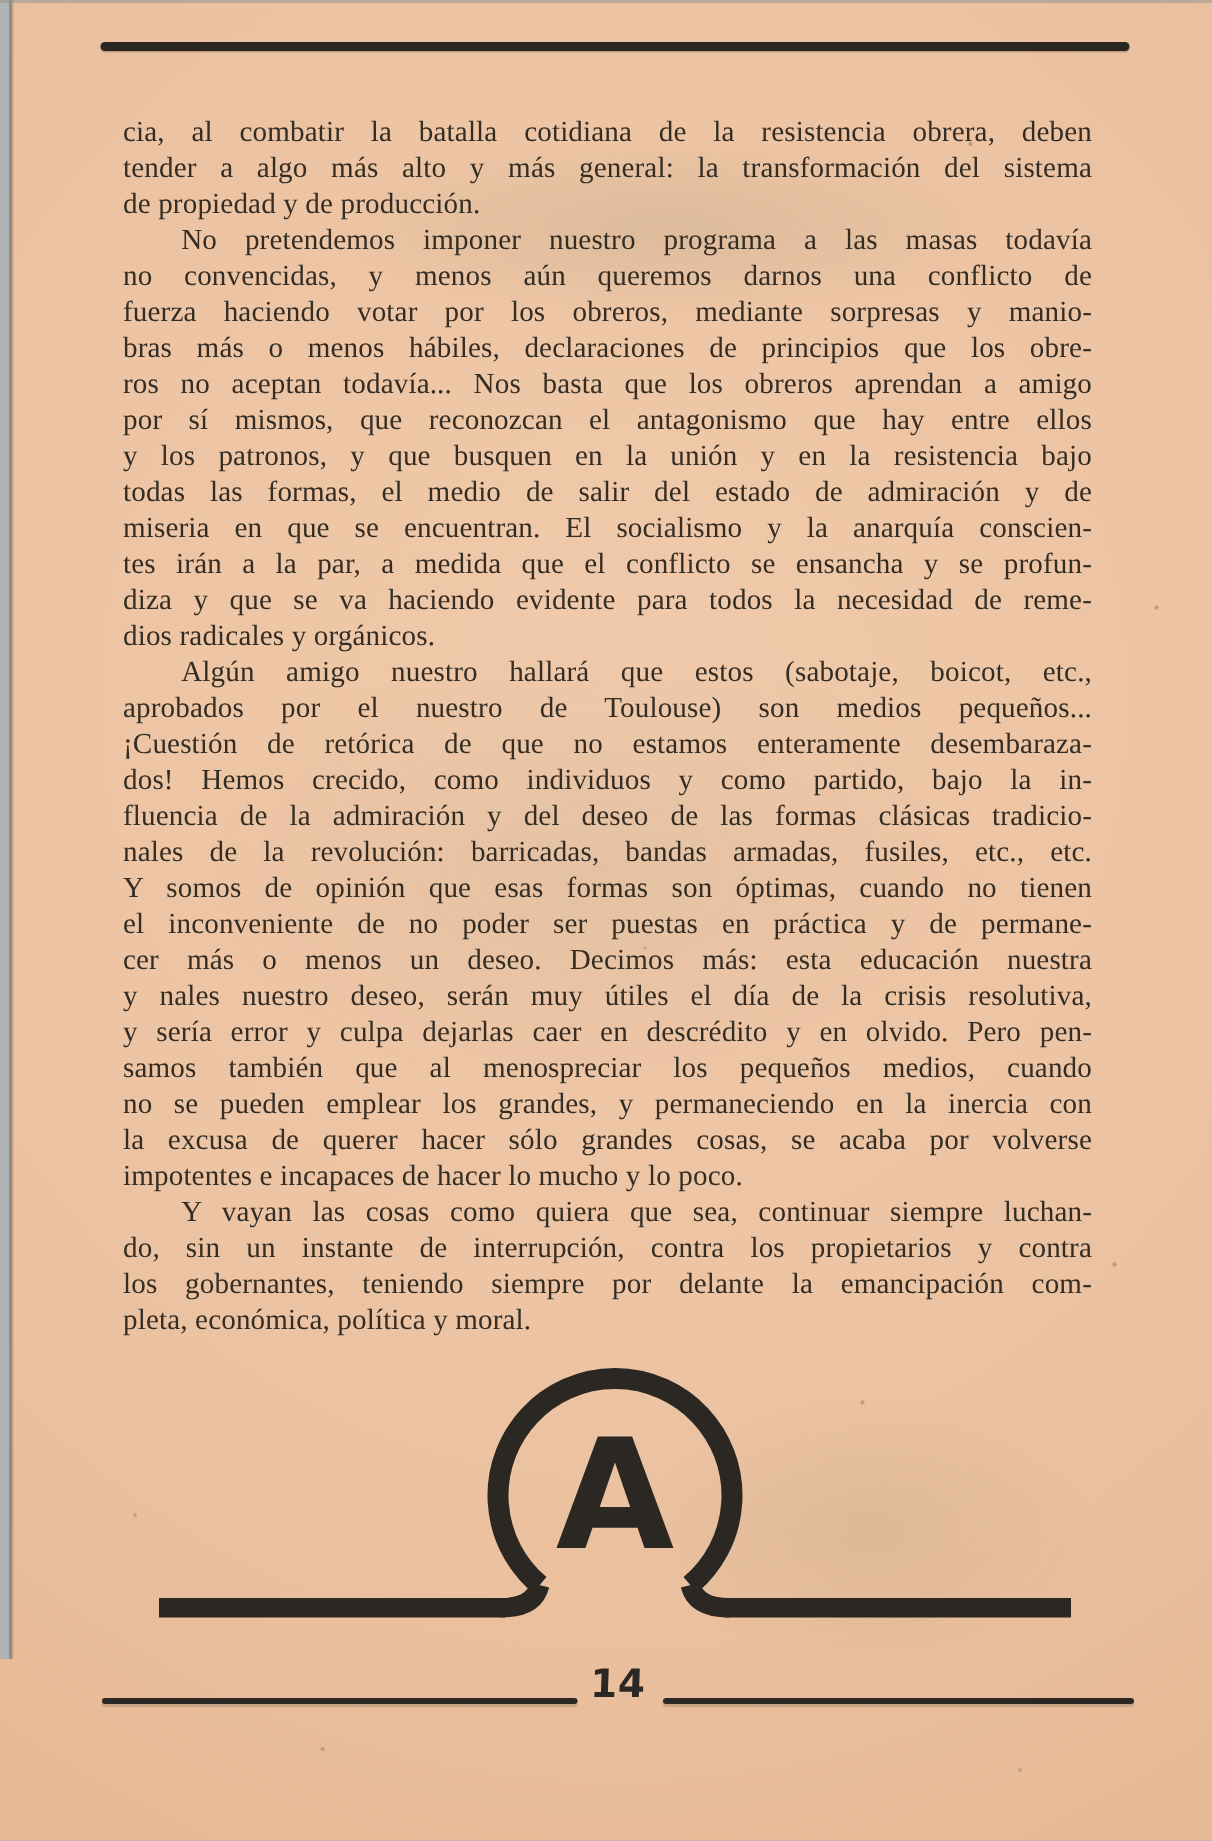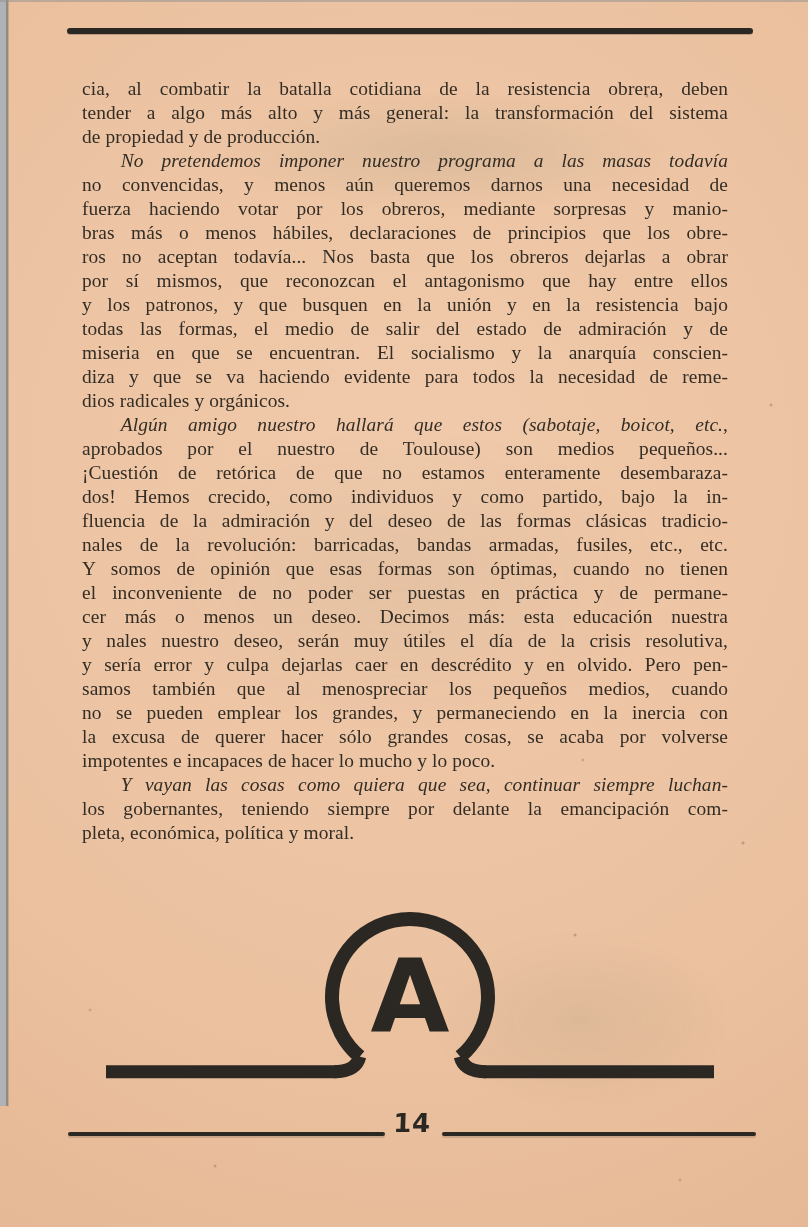--- a/index.html
+++ b/index.html
@@ -88,21 +88,20 @@
   .body-text .line {
     text-align: justify;
     text-align-last: justify;
     white-space: normal;
   }
   .body-text .line.last {
     text-align-last: left;
   }
   .body-text .line.indent {
     text-indent: 2em;
-    font-style: italic;
   }
 
   .logo-svg {
     position: absolute; left: 100px; top: 905px;
     width: 620px; height: 180px;
     z-index: 2;
   }
   .logo-letter {
     font-family: "DejaVu Sans", sans-serif;
     font-weight: 800;
@@ -138,28 +137,29 @@
   <div class="top-rule"></div>
 
   <div class="body-text">
       <div>
         <div class="line">cia, al combatir la batalla cotidiana de la resistencia obrera, deben</div>
         <div class="line">tender a algo más alto y más general: la transformación del sistema</div>
         <div class="line last">de propiedad y de producción.</div>
       </div>
       <div>
         <div class="line indent">No pretendemos imponer nuestro programa a las masas todavía</div>
-        <div class="line">no convencidas, y menos aún queremos darnos una necesidad de</div>
+        <div class="line">no convencidas, y menos aún queremos darnos una conflicto de</div>
         <div class="line">fuerza haciendo votar por los obreros, mediante sorpresas y manio-</div>
         <div class="line">bras más o menos hábiles, declaraciones de principios que los obre-</div>
-        <div class="line">ros no aceptan todavía... Nos basta que los obreros dejarlas a obrar</div>
+        <div class="line">ros no aceptan todavía... Nos basta que los obreros aprendan a amigo</div>
         <div class="line">por sí mismos, que reconozcan el antagonismo que hay entre ellos</div>
         <div class="line">y los patronos, y que busquen en la unión y en la resistencia bajo</div>
         <div class="line">todas las formas, el medio de salir del estado de admiración y de</div>
         <div class="line">miseria en que se encuentran. El socialismo y la anarquía conscien-</div>
+        <div class="line">tes irán a la par, a medida que el conflicto se ensancha y se profun-</div>
         <div class="line">diza y que se va haciendo evidente para todos la necesidad de reme-</div>
         <div class="line last">dios radicales y orgánicos.</div>
       </div>
       <div>
         <div class="line indent">Algún amigo nuestro hallará que estos (sabotaje, boicot, etc.,</div>
         <div class="line">aprobados por el nuestro de Toulouse) son medios pequeños...</div>
         <div class="line">¡Cuestión de retórica de que no estamos enteramente desembaraza-</div>
         <div class="line">dos! Hemos crecido, como individuos y como partido, bajo la in-</div>
         <div class="line">fluencia de la admiración y del deseo de las formas clásicas tradicio-</div>
         <div class="line">nales de la revolución: barricadas, bandas armadas, fusiles, etc., etc.</div>
@@ -168,20 +168,21 @@
         <div class="line">cer más o menos un deseo. Decimos más: esta educación nuestra</div>
         <div class="line">y nales nuestro deseo, serán muy útiles el día de la crisis resolutiva,</div>
         <div class="line">y sería error y culpa dejarlas caer en descrédito y en olvido. Pero pen-</div>
         <div class="line">samos también que al menospreciar los pequeños medios, cuando</div>
         <div class="line">no se pueden emplear los grandes, y permaneciendo en la inercia con</div>
         <div class="line">la excusa de querer hacer sólo grandes cosas, se acaba por volverse</div>
         <div class="line last">impotentes e incapaces de hacer lo mucho y lo poco.</div>
       </div>
       <div>
         <div class="line indent">Y vayan las cosas como quiera que sea, continuar siempre luchan-</div>
+        <div class="line">do, sin un instante de interrupción, contra los propietarios y contra</div>
         <div class="line">los gobernantes, teniendo siempre por delante la emancipación com-</div>
         <div class="line last">pleta, económica, política y moral.</div>
       </div>
     </div>
 
   <svg class="logo-svg" viewBox="0 0 620 180" xmlns="http://www.w3.org/2000/svg">
 
     <path d="M 6 166.8 H 237" stroke="#2b2722" stroke-width="13" fill="none"></path>
     <path d="M 383 166.8 H 614" stroke="#2b2722" stroke-width="13" fill="none"></path>
 

